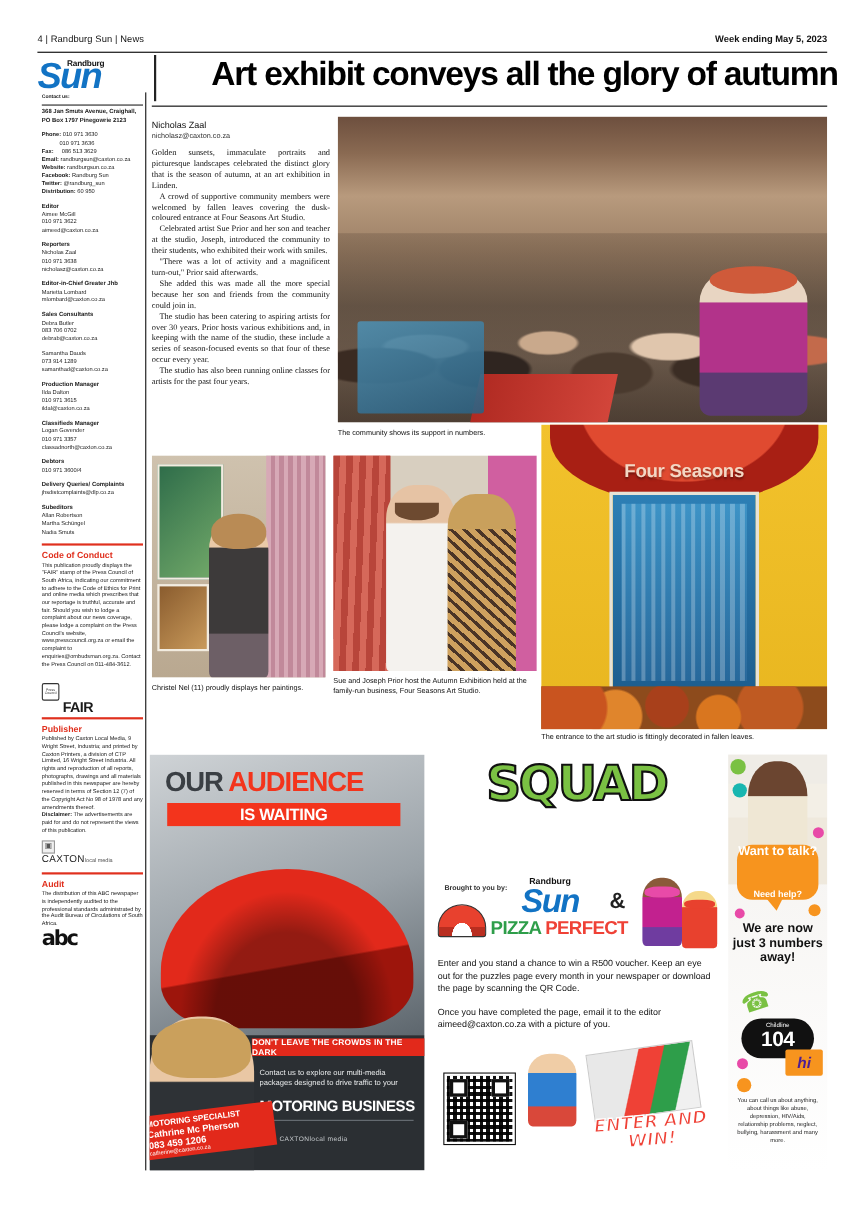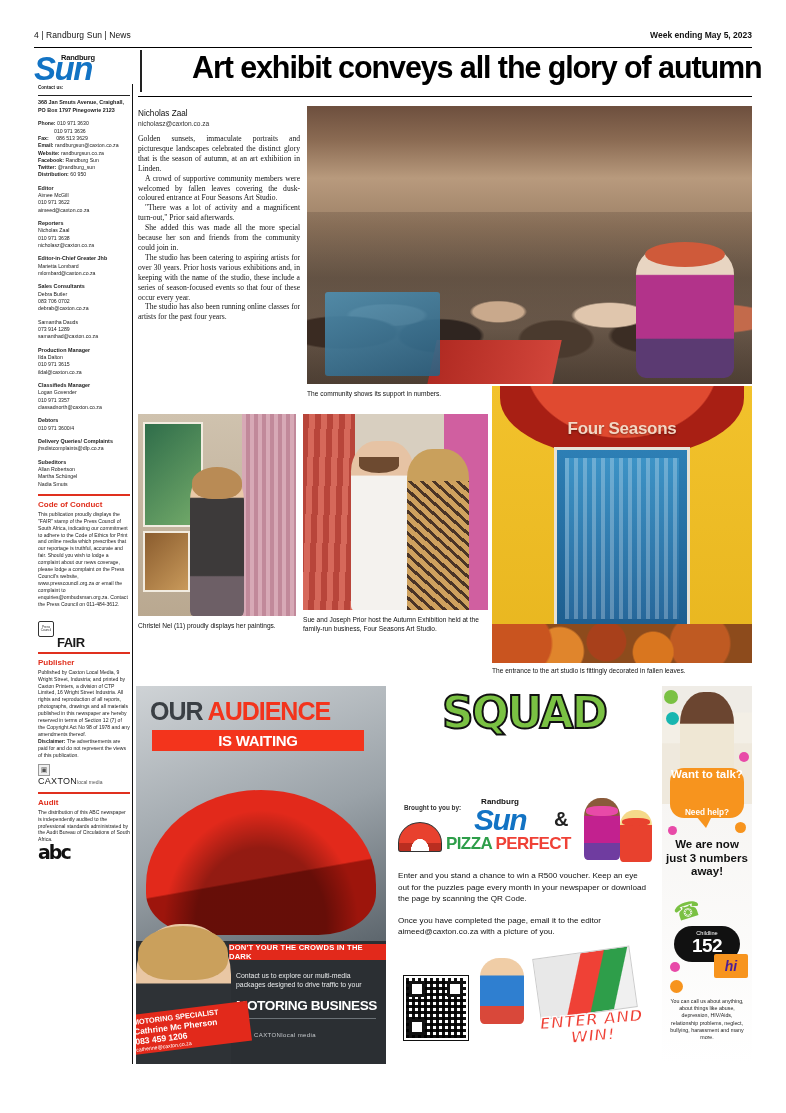--- a/index.html
+++ b/index.html
@@ -470,20 +470,21 @@
     <div class="abc-mark">abc</div>
   </div>
 
   <div class="byline">
     <div class="name">Nicholas Zaal</div>
     <div class="mail">nicholasz@caxton.co.za</div>
   </div>
   <div class="bodycol" id="article-body">
       <p class="first">Golden sunsets, immaculate portraits and picturesque landscapes celebrated the distinct glory that is the season of autumn, at an art exhibition in Linden.</p>
       <p>A crowd of supportive community members were welcomed by fallen leaves covering the dusk-coloured entrance at Four Seasons Art Studio.</p>
+      <p>Celebrated artist Sue Prior and her son and teacher at the studio, Joseph, introduced the community to their students, who exhibited their work with smiles.</p>
       <p>"There was a lot of activity and a magnificent turn-out," Prior said afterwards.</p>
       <p>She added this was made all the more special because her son and friends from the community could join in.</p>
       <p>The studio has been catering to aspiring artists for over 30 years. Prior hosts various exhibitions and, in keeping with the name of the studio, these include a series of season-focused events so that four of these occur every year.</p>
       <p>The studio has also been running online classes for artists for the past four years.</p>
     </div>
 
   <div class="photo ph1">
     <div class="ph1-sky"></div>
     <div class="ph1-ppl"></div>
     <div class="ph1-carpet"></div>
@@ -524,21 +525,21 @@
   <div class="cap cap4">The entrance to the art studio is fittingly decorated in fallen leaves.</div>
 
   <div class="ad-motor">
     <div class="am-top"></div>
     <div class="am-car"></div>
     <div class="am-h1">
       <span>OUR </span><span class="red">AUDIENCE</span>
     </div>
     <div class="am-band">IS WAITING</div>
     <div class="am-bot"></div>
-    <div class="am-strip">DON'T YOUR THE CROWDS IN THE DARK</div>
+    <div class="am-strip">DON'T LEAVE THE CROWDS IN THE DARK</div>
     <div class="am-face"></div>
     <div class="am-hair"></div>
     <div class="am-copy">Contact us to explore our multi-media packages designed to drive traffic to your</div>
     <div class="am-biz">MOTORING BUSINESS</div>
     <div class="am-hr"></div>
     <div class="am-cx">
       <div class="am-cxmark">▣</div>
       <div class="am-cxword">
         <span>CAXTON</span><span>local media</span>
       </div>
@@ -593,21 +594,21 @@
       <div class="cl-b1">Want to talk?</div>
       <div class="cl-b2">Need help?</div>
     </div>
     <div class="cl-tail"></div>
     <div class="cl-dot4"></div>
     <div class="cl-dot5"></div>
     <div class="cl-head">We are now just 3 numbers away!</div>
     <div class="cl-phone">☎</div>
     <div class="cl-pill">
       <div class="cl-pt">Childline</div>
-      <div class="cl-pn">152</div>
+      <div class="cl-pn">104</div>
     </div>
     <div class="cl-hi">hi</div>
     <div class="cl-dot6"></div>
     <div class="cl-dot7"></div>
     <div class="cl-copy">You can call us about anything, about things like abuse, depression, HIV/Aids, relationship problems, neglect, bullying, harassment and many more.</div>
   </div>
 
 </div>
 
 </body></html>

